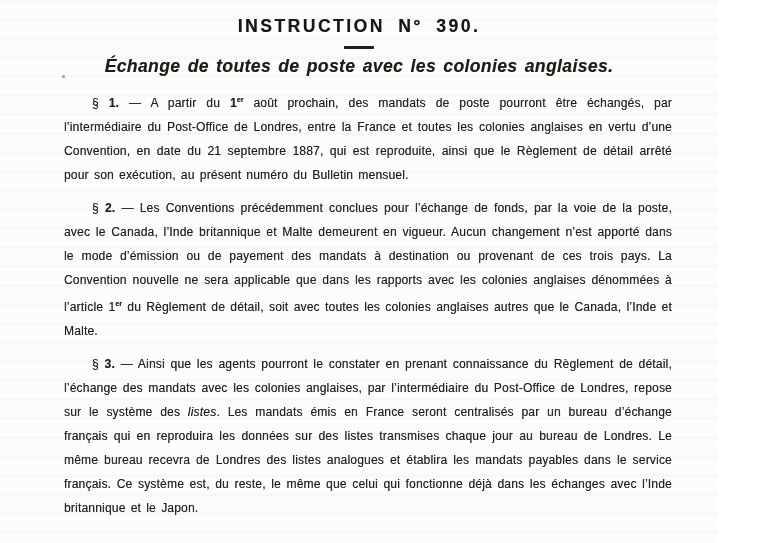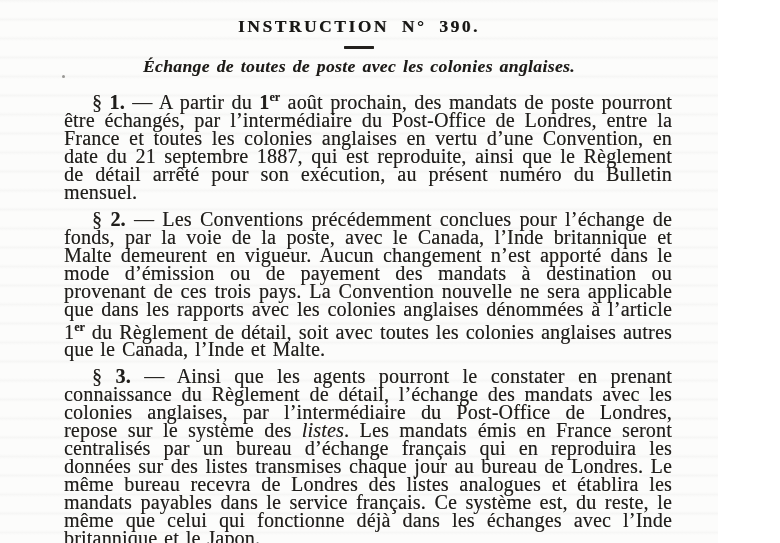--- a/index.html
+++ b/index.html
@@ -14,21 +14,21 @@
     background:
       repeating-linear-gradient(
         to bottom,
         rgba(120,120,118,0.05) 0px,
         rgba(255,255,255,0) 3px,
         rgba(255,255,255,0) 17px,
         rgba(140,140,138,0.04) 19px
       ),
       #fcfcfb;
     overflow: hidden;
-    font-family: Liberation Serif, serif;
+    font-family: Liberation Sans, sans-serif;
     color: #1d1c1a;
   }
   .doc-header {
     padding-top: 16px;
     text-align: center;
   }
   .doc-title {
     margin: 0;
     font-size: 17.5px;
     font-weight: 700;
@@ -55,22 +55,22 @@
     color: #1d1b18;
     text-shadow: 0.3px 0.3px 0.5px rgba(30,28,25,0.45);
   }
   .doc-body {
     padding: 11px 46px 0 64px;
   }
   .para {
     margin: 0 0 9px 0;
     text-align: justify;
     text-indent: 28px;
-    font-size: 20px;
-    line-height: 18px;
+    font-size: 12px;
+    line-height: 24px;
     letter-spacing: 0.2px;
     word-spacing: 1.6px;
     color: #201e1b;
     text-shadow: 0.25px 0.25px 0.45px rgba(25,23,20,0.5);
   }
   .run.plain  { font-style: normal; font-weight: normal; }
   .run.bold   { font-weight: 700; }
   .run.italic { font-style: italic; }
   .run.sup {
     vertical-align: super;

